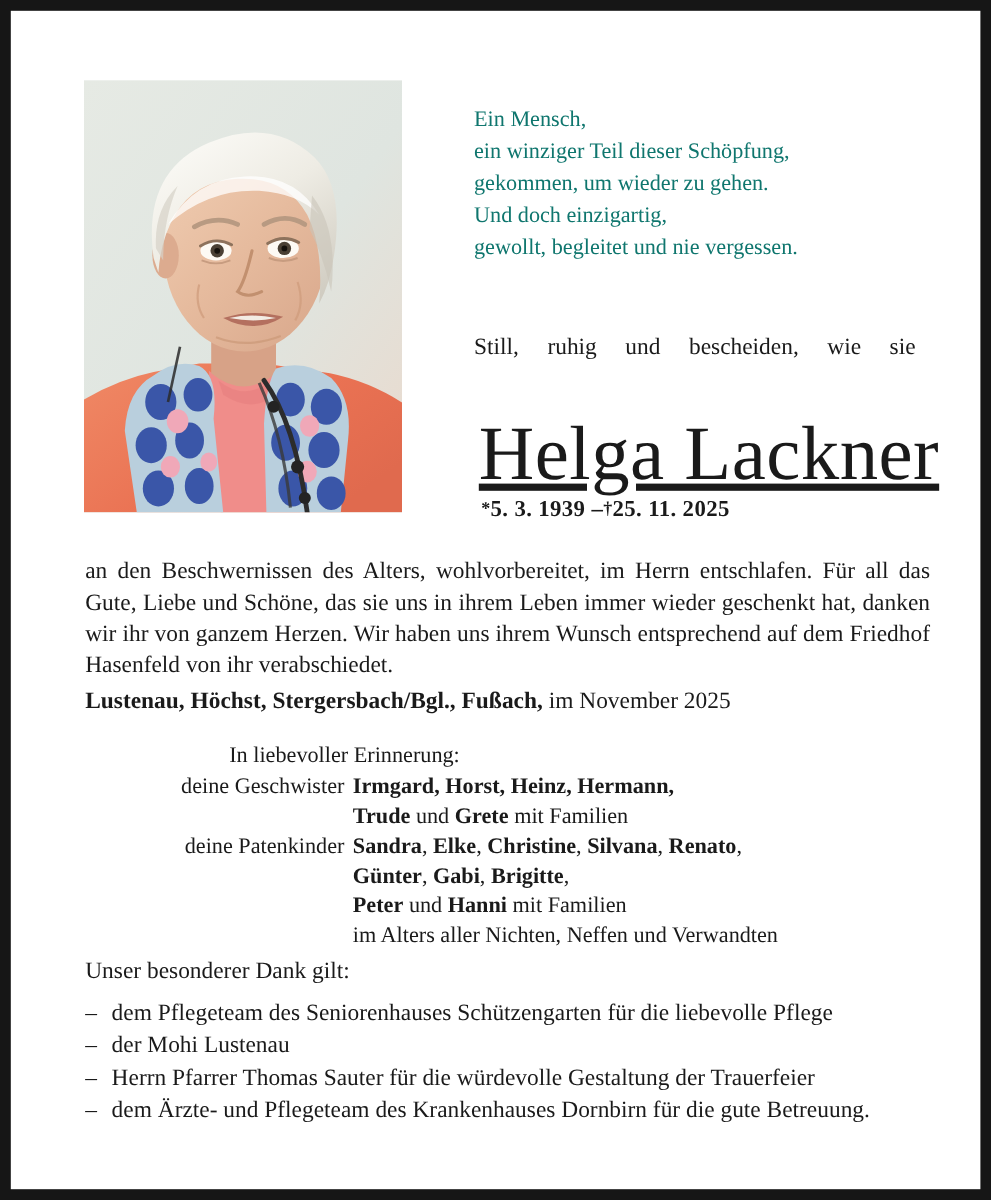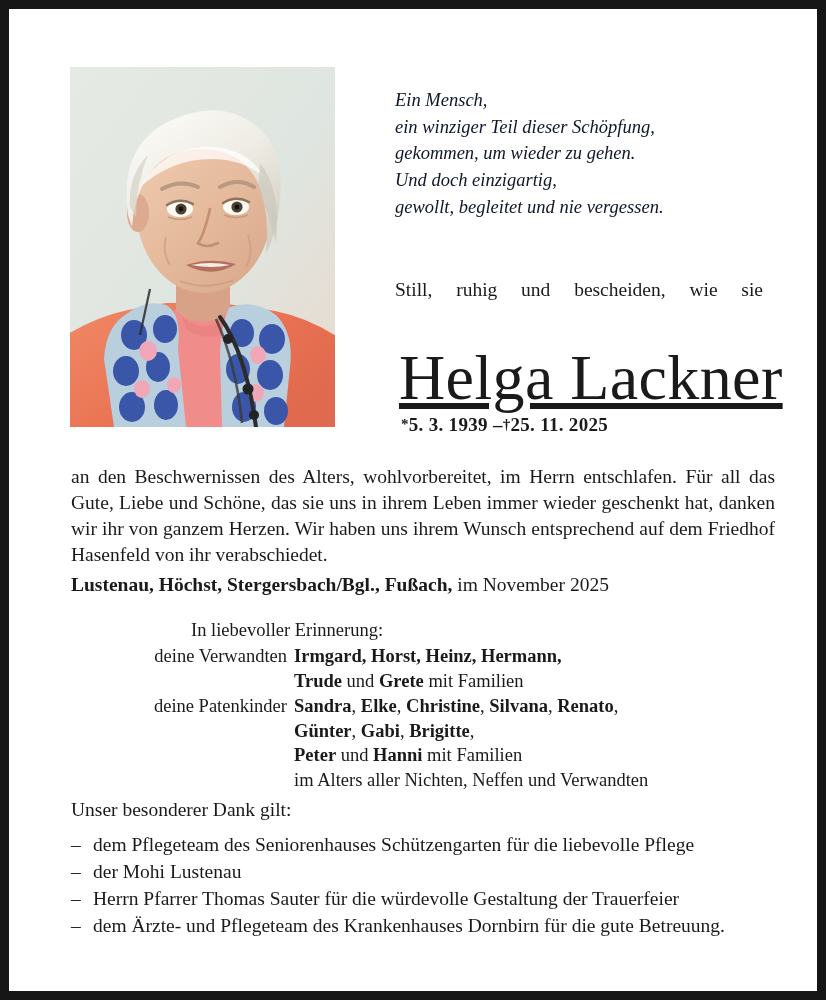--- a/index.html
+++ b/index.html
@@ -48,24 +48,23 @@
     overflow: hidden;
     background: #e3e8e3;
   }
   .photo svg { display: block; width: 100%; height: 100%; }
 
   .poem {
     position: absolute;
     left: 386px;
     top: 78px;
     width: 390px;
-    font-style: italic;
     font-size: 18.5px;
     line-height: 1.44;
-    color: #0f172a;
+    color: #0f766e;
   }
   .poem div { white-space: nowrap; }
 
   .intro {
     position: absolute;
     left: 386px;
     top: 268px;
     width: 368px;
     font-size: 19.5px;
     line-height: 1.32;
@@ -318,21 +317,21 @@
 
     <div class="place-line">
       <b>Lustenau, Höchst, Stergersbach/Bgl., Fußach,</b>
       <span>im November 2025</span>
     </div>
 
     <div class="memory">
       <div class="memory-head">In liebevoller Erinnerung:</div>
 
       <div class="mem-row">
-        <div class="mem-label">deine Verwandten</div>
+        <div class="mem-label">deine Geschwister</div>
         <div class="mem-names"><b>Irmgard, Horst, Heinz, Hermann,</b></div>
       </div>
       <div class="mem-row">
         <div class="mem-label"></div>
         <div class="mem-names"><b>Trude</b> und <b>Grete</b> mit Familien</div>
       </div>
       <div class="mem-row">
         <div class="mem-label">deine Patenkinder</div>
         <div class="mem-names"><b>Sandra</b>, <b>Elke</b>, <b>Christine</b>, <b>Silvana</b>, <b>Renato</b>,</div>
       </div>

